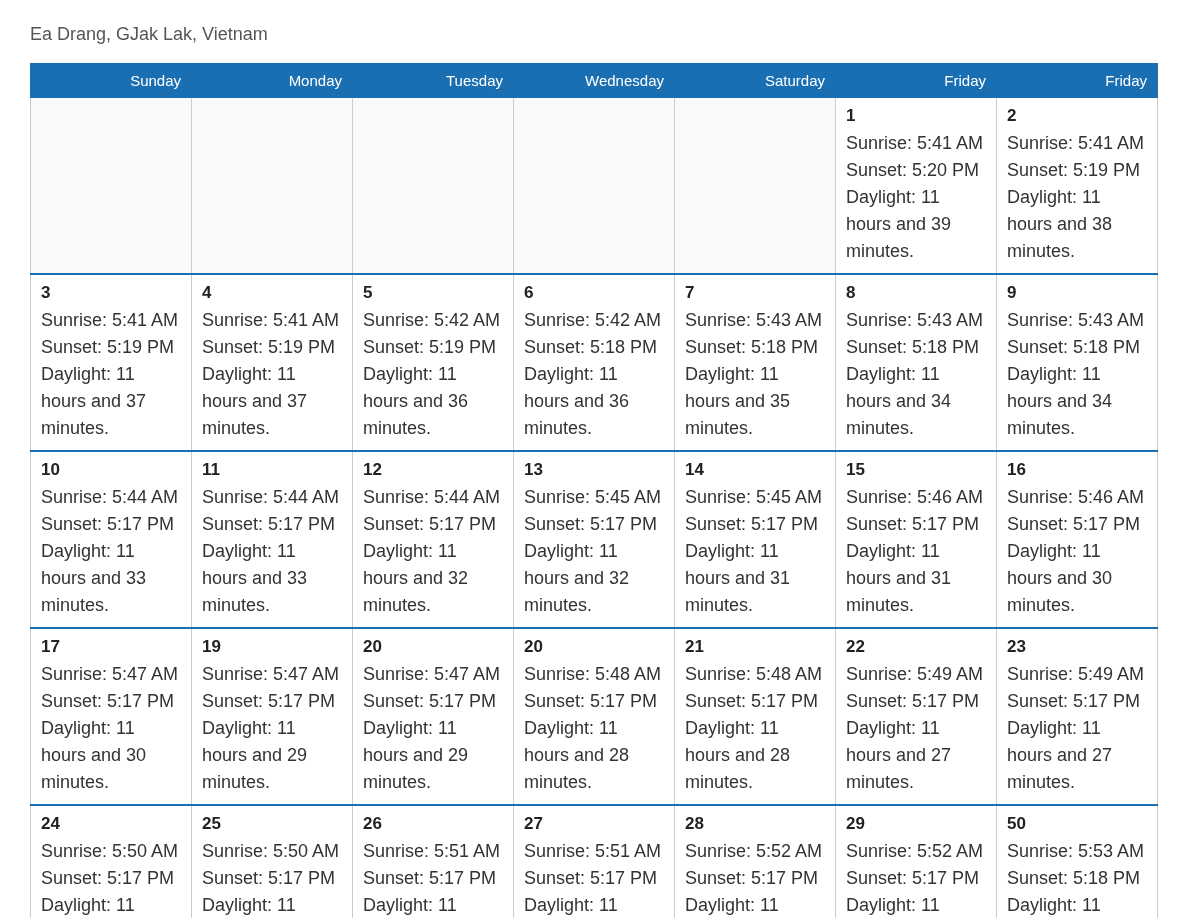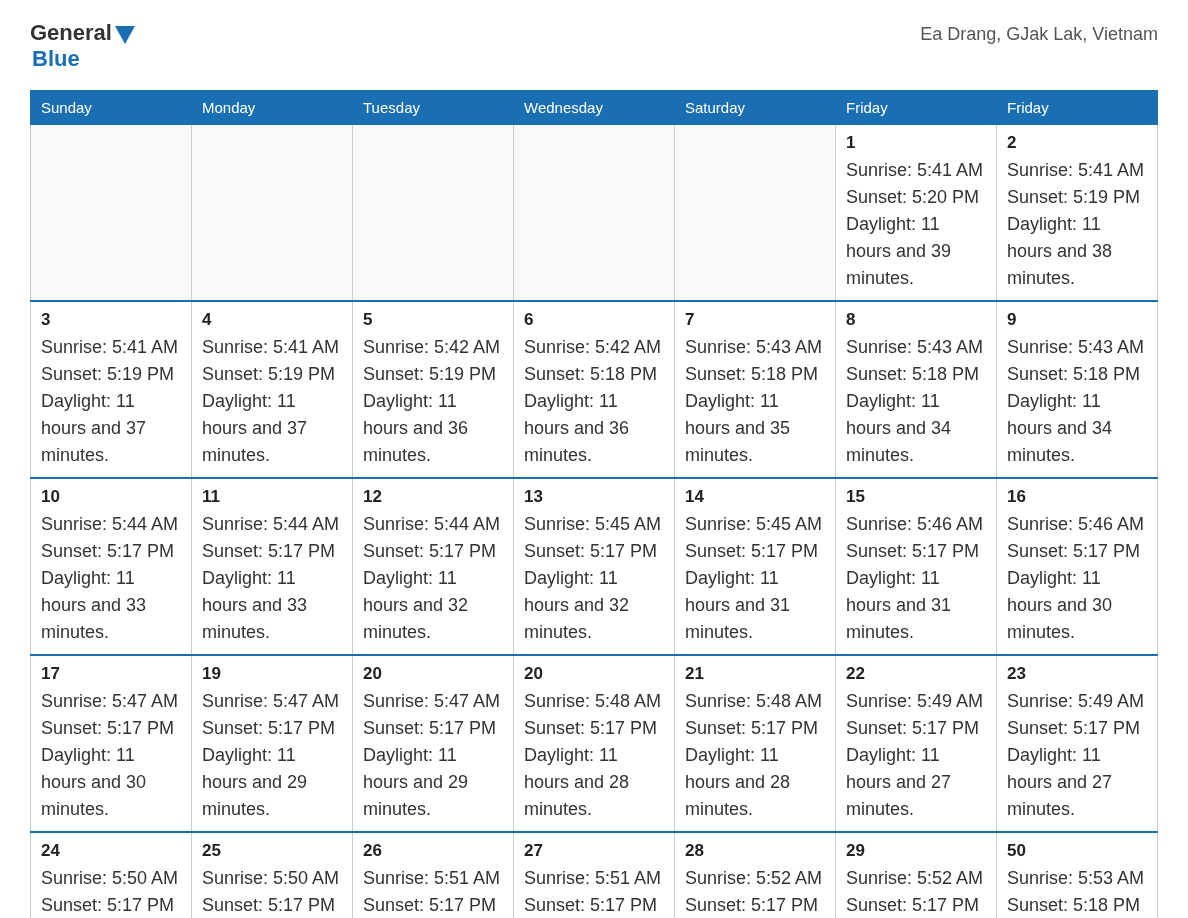--- a/index.html
+++ b/index.html
@@ -61,21 +61,21 @@
     .calendar {
       width: 100%;
       border-collapse: collapse;
     }
     .calendar th {
       background-color: #1a6fb3;
       color: #fff;
       font-size: 15px;
       font-weight: normal;
       padding: 8px 10px;
-      text-align: left;
+      text-align: right;
       border: 1px solid #1a6fb3;
     }
     .calendar td {
       vertical-align: top;
       padding: 8px 10px;
       border: 1px solid #ccc;
       width: 14.28%;
       height: 110px;
       font-size: 13px;
       color: #333;
@@ -96,27 +96,20 @@
       line-height: 1.5;
     }
     .row-separator td {
       border-top: 2px solid #1a6fb3;
     }
   </style>
 </head>
 <body>
 
 <div class="header">
-  <div class="logo">
-    <div class="logo-top">
-      <span class="logo-text-general">General</span>
-      <div class="logo-triangle"></div>
-    </div>
-    <span class="logo-text-blue">Blue</span>
-  </div>
   <div class="title-area">
     <div class="location">Ea Drang, GJak Lak, Vietnam</div>
   </div>
 </div>
 
 <table class="calendar">
   <thead>
     <tr>
     <th>Sunday</th>
         <th>Monday</th>

